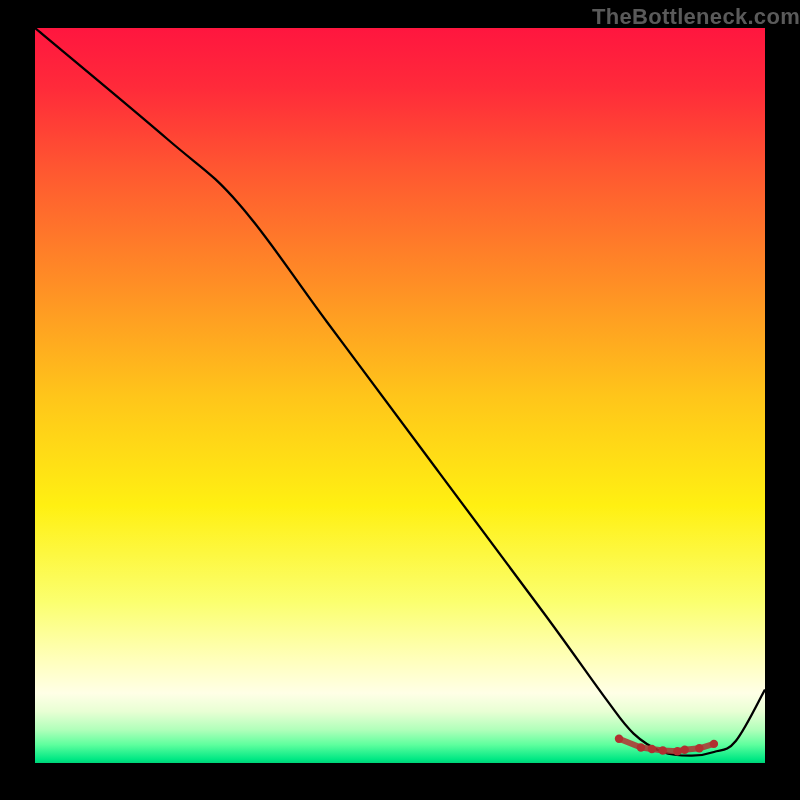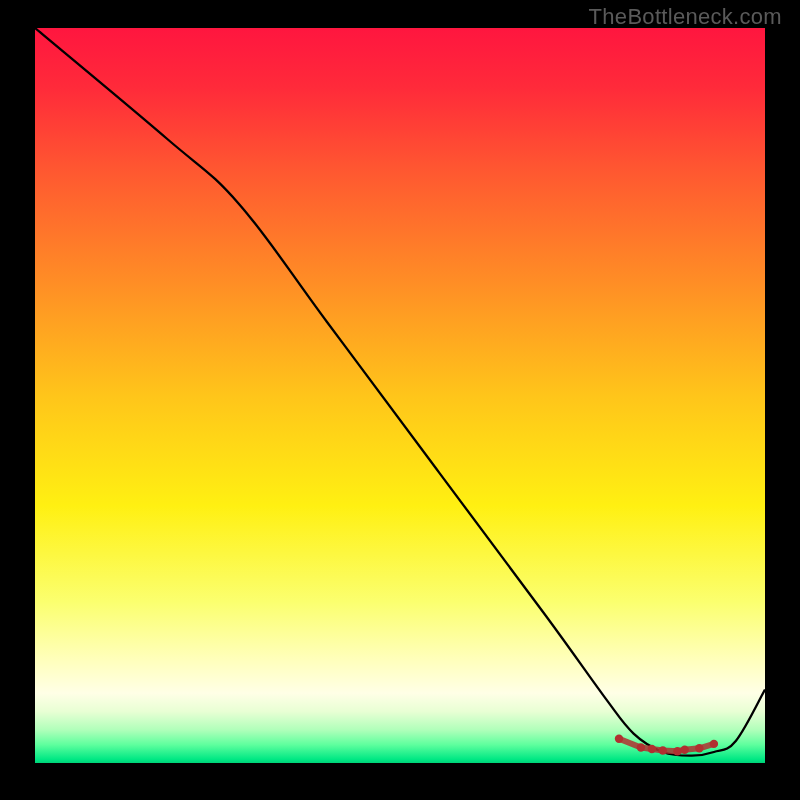--- a/index.html
+++ b/index.html
@@ -13,24 +13,24 @@
   }
   .outer {
     position: relative;
     width: 800px;
     height: 800px;
     background: #000000;
   }
   .watermark {
     position: absolute;
     top: 4px;
-    right: 18px;
+    right: 0;
     color: #5a5a5a;
     font-size: 22px;
-    font-weight: 400;
+    font-weight: 700;
     letter-spacing: 0.3px;
     z-index: 50;
     user-select: none;
   }
   .plot-wrapper {
     position: absolute;
     left: 35px;
     top: 28px;
     width: 730px;
     height: 735px;

